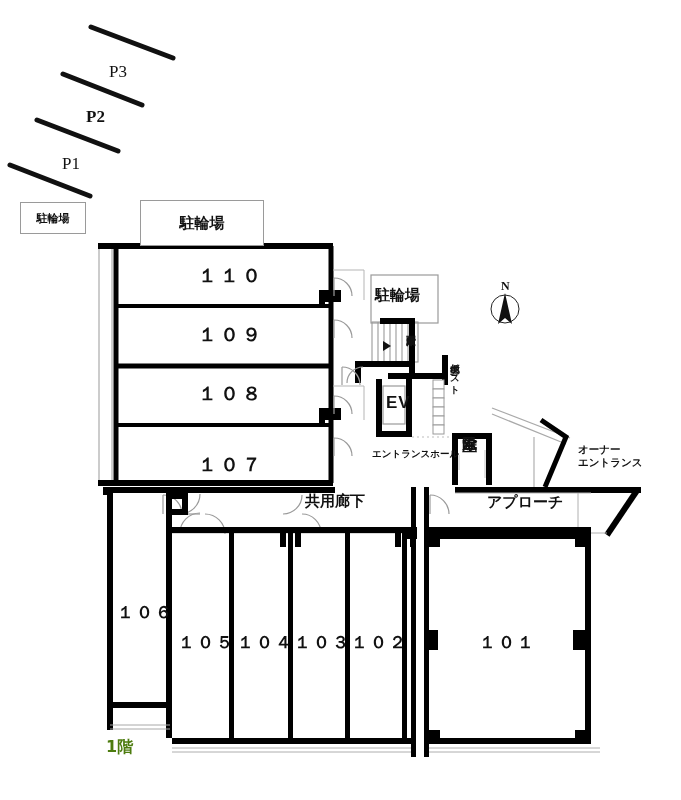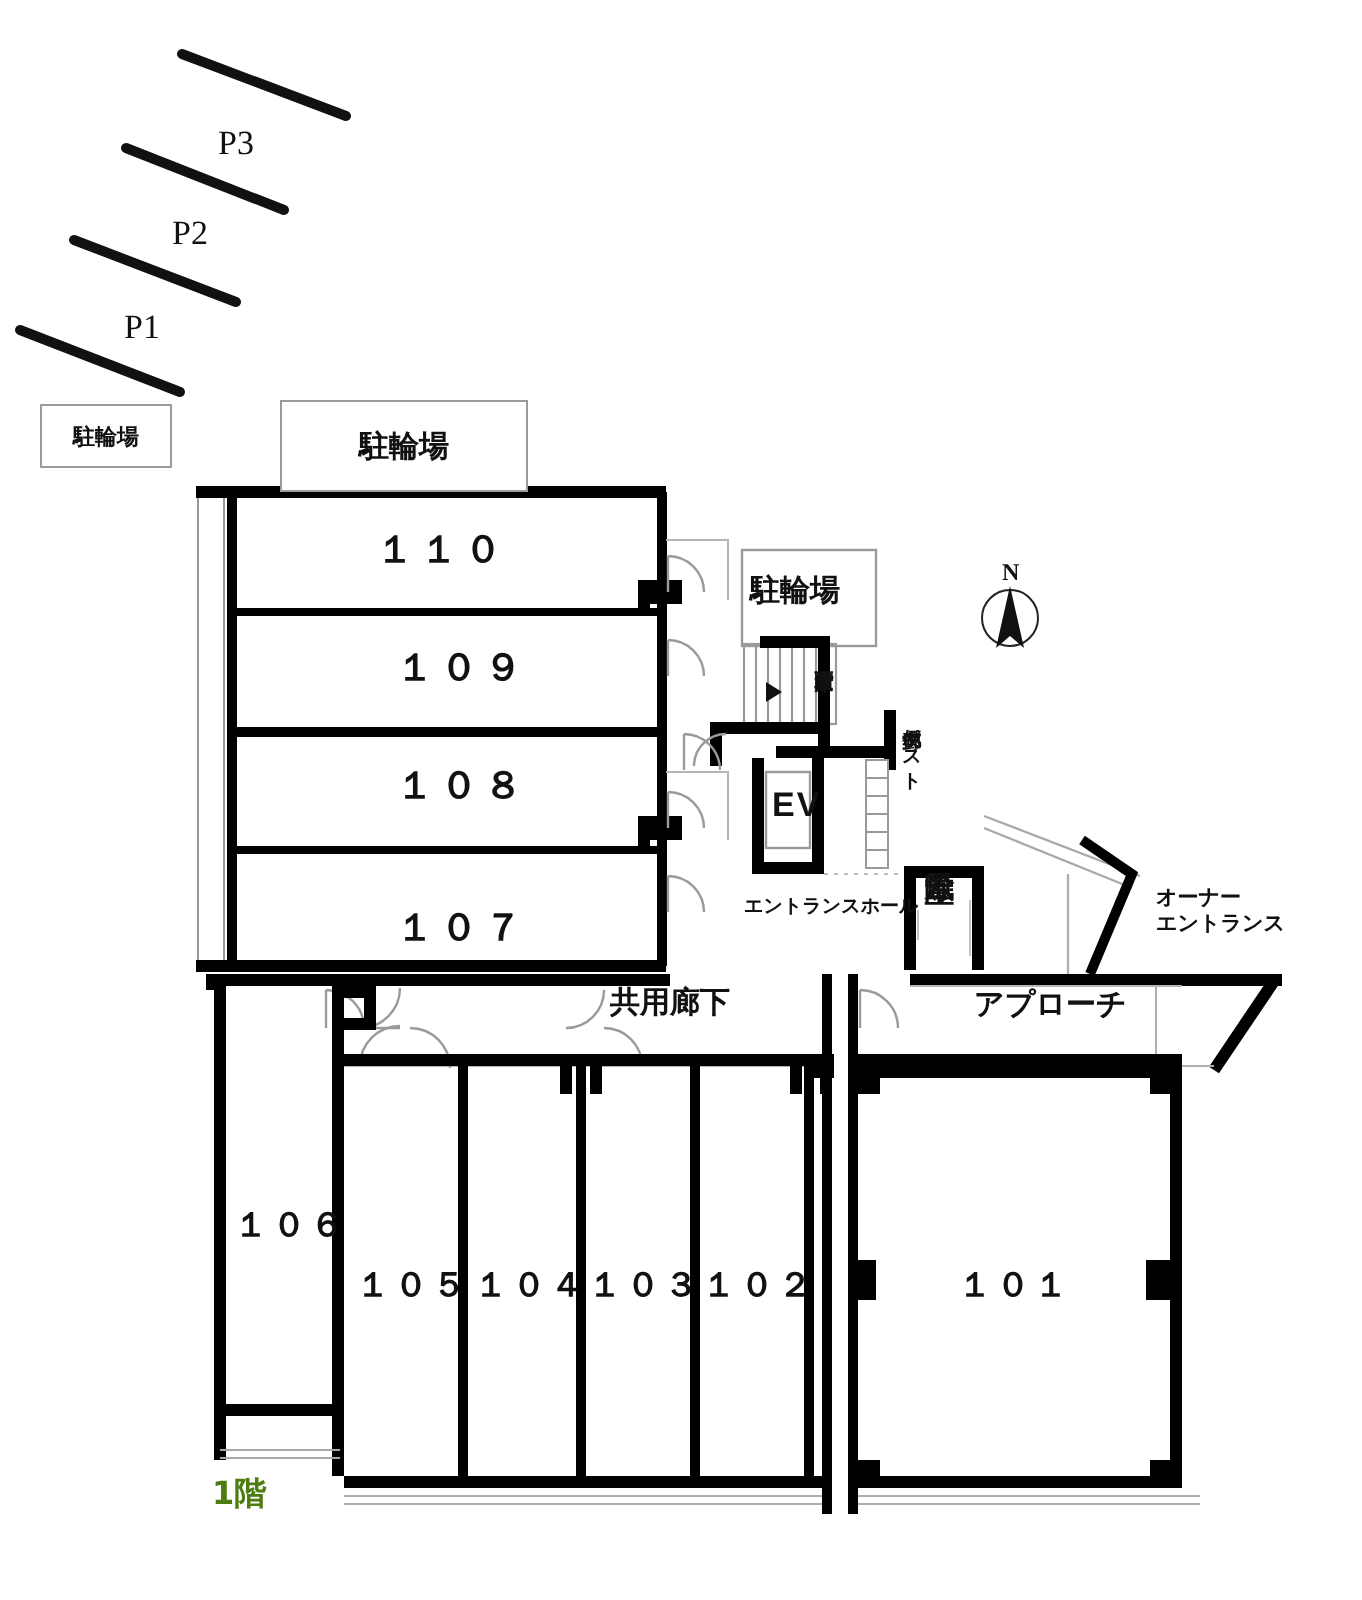--- a/index.html
+++ b/index.html
@@ -360,34 +360,34 @@
       <rect x="575" y="730" width="16" height="14"></rect>
     </g>
 
     <g fill="#000000">
       <rect x="403" y="527" width="14" height="12"></rect>
     </g>
 
   </svg>
 
   <div class="lbl pslot" style="left:109px; top:63px;">P3</div>
-  <div class="lbl pslot" style="left:86px; top:108px;">P2</div>
+  <div class="lbl pslot" style="left:86px; top:108px;font-weight:bold;">P2</div>
   <div class="lbl pslot" style="left:62px; top:155px;">P1</div>
 
   <div class="narrow-box boxlabel" style="left:20px; top:202px; width:66px; height:32px;">
     <span class="jp-sm">駐輪場</span>
   </div>
 
   <div class="narrow-box boxlabel" style="left:140px; top:200px; width:124px; height:46px;">
     <span class="jp">駐輪場</span>
   </div>
 
   <div class="lbl jp" style="left:375px; top:288px;">駐輪場</div>
 
-  <div class="lbl room-num" style="left:188px; top:266px;">１１０</div>
+  <div class="lbl room-num" style="left:198px; top:266px;">１１０</div>
   <div class="lbl room-num" style="left:198px; top:325px;">１０９</div>
   <div class="lbl room-num" style="left:198px; top:384px;">１０８</div>
   <div class="lbl room-num" style="left:198px; top:455px;">１０７</div>
 
   <div class="lbl jp-xs vert" style="left:406px; top:328px; height:58px;">階段下倉庫</div>
 
   <div class="lbl ev-txt" style="left:386px; top:394px;">EV</div>
 
   <div class="lbl jp-xs vert" style="left:450px; top:357px; height:72px;">郵便ポスト</div>
 

